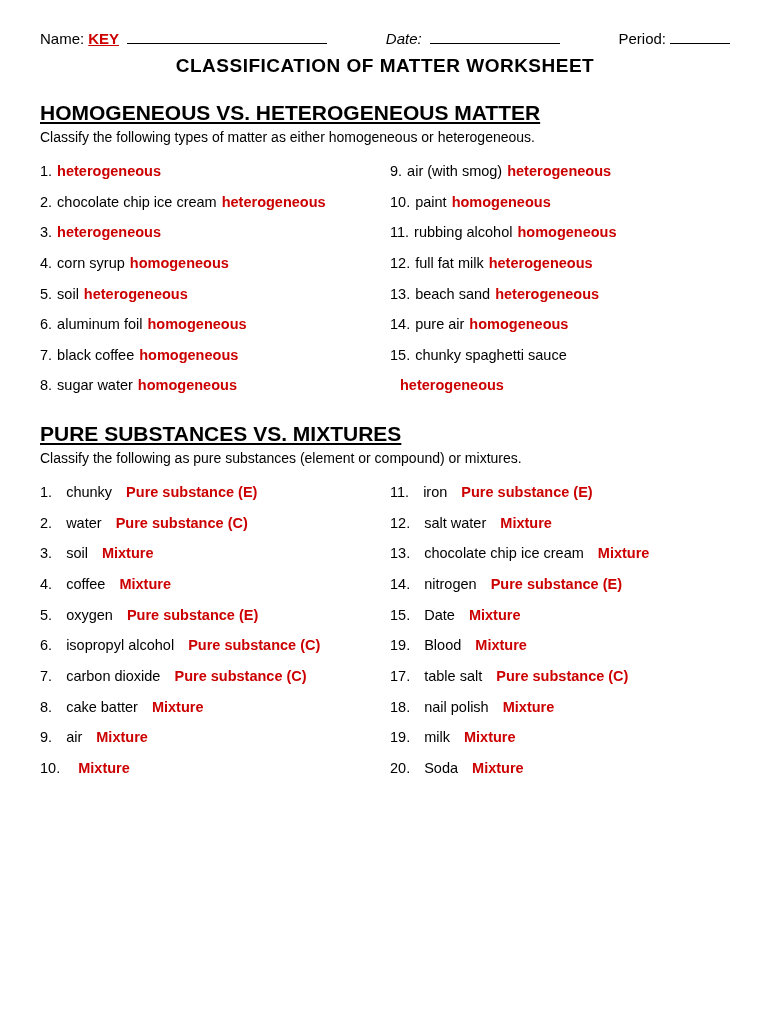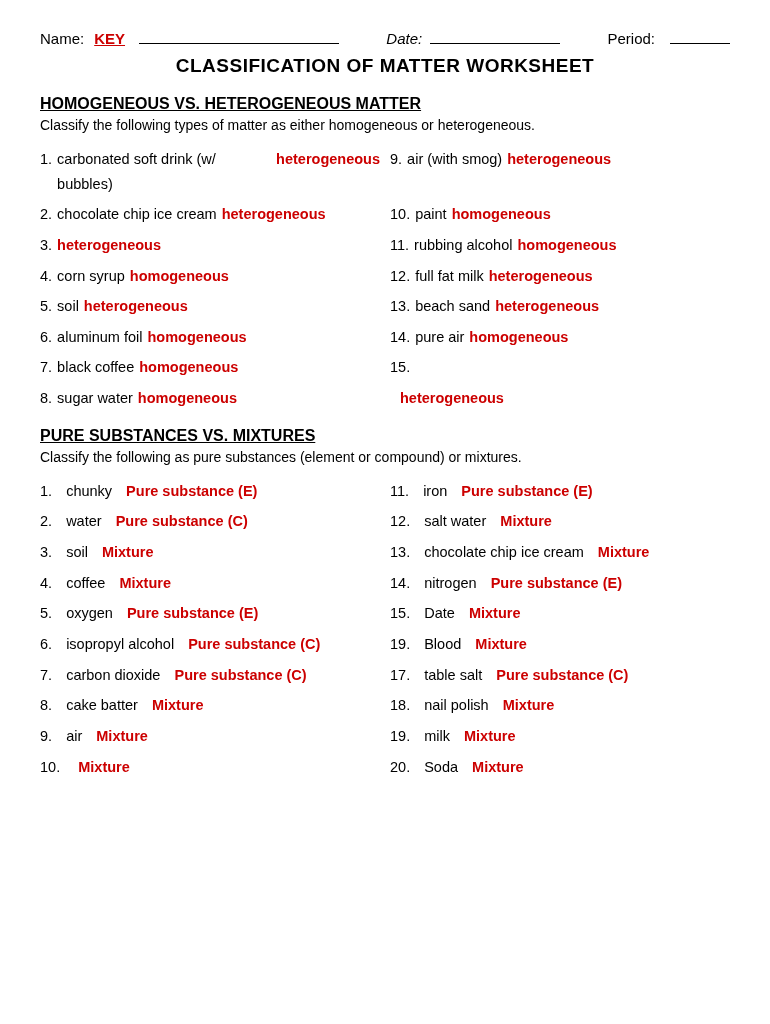--- a/index.html
+++ b/index.html
@@ -11,59 +11,59 @@
       padding: 30px 40px;
       width: 770px;
       min-height: 1024px;
     }
     .header-line {
       display: flex;
       justify-content: space-between;
       align-items: baseline;
       margin-bottom: 8px;
     }
-    .name-field { display: flex; align-items: baseline; gap: 10px; }
+    .name-field { display: flex; align-items: baseline; gap: 4px; }
     .name-key {
       color: #cc0000;
       font-weight: bold;
       text-decoration: underline;
     }
     .field-line {
       display: inline-block;
       border-bottom: 1px solid #000;
       width: 200px;
       margin-left: 4px;
     }
     .date-field { display: flex; align-items: baseline; gap: 4px; font-style: italic; }
     .date-line {
       display: inline-block;
       border-bottom: 1px solid #000;
       width: 130px;
       margin-left: 4px;
     }
-    .period-field { display: flex; align-items: baseline; gap: 11px; }
+    .period-field { display: flex; align-items: baseline; gap: 0; }
     .period-line {
       display: inline-block;
       border-bottom: 1px solid #000;
       width: 60px;
       margin-left: 4px;
     }
     .page-title {
       text-align: center;
       font-weight: bold;
       font-size: 19px;
       margin-bottom: 18px;
       letter-spacing: 0.5px;
     }
     .section-title {
       font-weight: bold;
       text-decoration: underline;
-      font-size: 16px;
+      font-size: 21px;
       margin-bottom: 4px;
-      margin-top: 10px;
+      margin-top: 24px;
     }
     .section-desc {
       margin-bottom: 14px;
       font-size: 14px;
     }
     .two-col-grid {
       display: grid;
       grid-template-columns: 1fr 1fr;
       gap: 6px 10px;
       margin-bottom: 16px;
@@ -100,21 +100,20 @@
 </div>
 
 <div class="page-title">CLASSIFICATION OF MATTER WORKSHEET</div>
 
 <div class="section-title">HOMOGENEOUS VS. HETEROGENEOUS MATTER</div>
 <div class="section-desc">Classify the following types of matter as either homogeneous or heterogeneous.</div>
 
 <div class="two-col-grid" id="section1-grid">
     <div class="item-row">
       <span>1.</span> 
-      <span>carbonated soft drink (w/ bubbles)</span> 
       <span class="answer">heterogeneous</span>
     </div>
     <div class="item-row">
       <span>9.</span> 
       <span>air (with smog)</span> 
       <span class="answer">heterogeneous</span>
     </div>
     <div class="item-row">
       <span>2.</span> 
       <span>chocolate chip ice cream</span> 
@@ -164,20 +163,21 @@
       <span>pure air</span> 
       <span class="answer">homogeneous</span>
     </div>
     <div class="item-row">
       <span>7.</span> 
       <span>black coffee</span> 
       <span class="answer">homogeneous</span>
     </div>
     <div class="item-row">
       <span>15.</span> 
+      <span>chunky spaghetti sauce</span> 
       <span class="answer"></span>
     </div>
     <div class="item-row">
       <span>8.</span> 
       <span>sugar water</span> 
       <span class="answer">homogeneous</span>
     </div>
     <div class="item-row">
       <span></span> 
       <span></span> 

